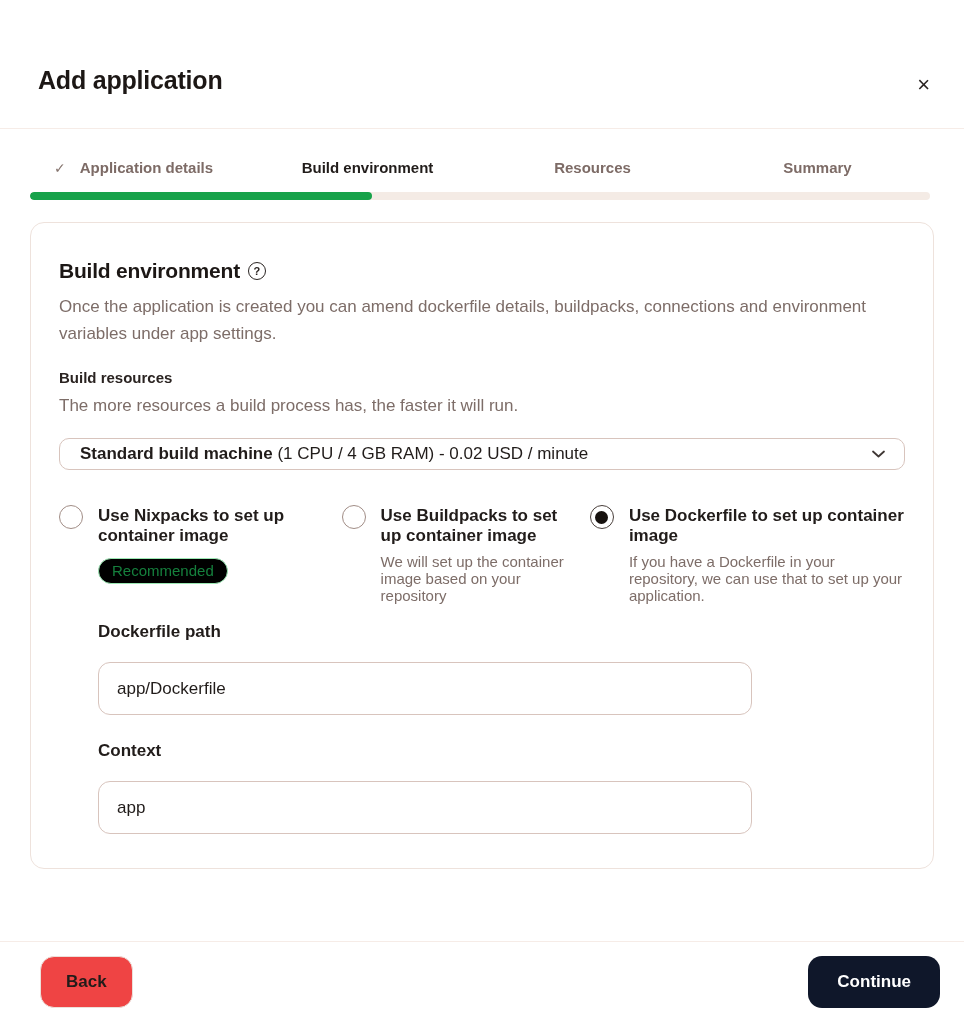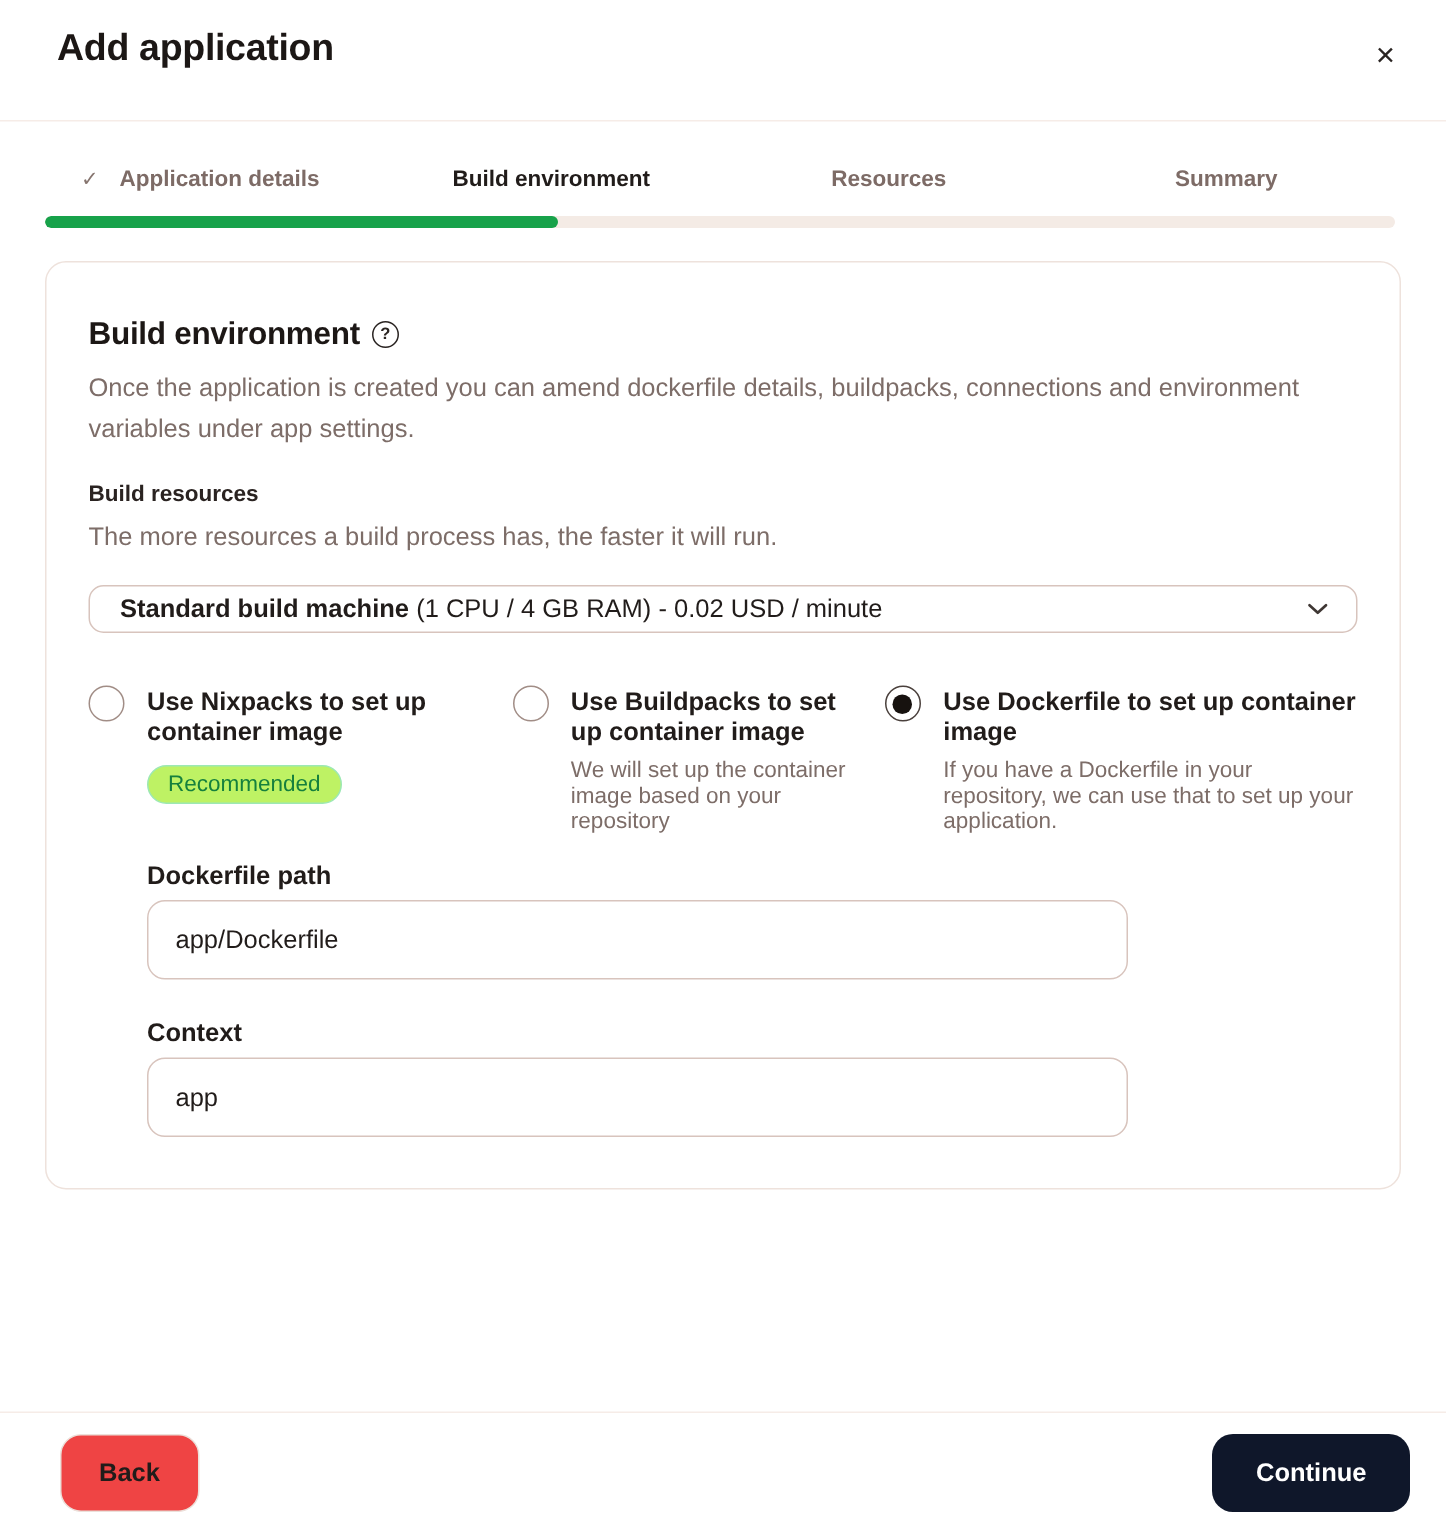--- a/index.html
+++ b/index.html
@@ -10,20 +10,21 @@
     position: relative;
     overflow: hidden;
   }
 
   
   .modal-header {
     display: flex;
     align-items: flex-start;
     justify-content: space-between;
     padding: 18px 28px 26px 38px;
+    margin-top: 48px;
   }
   .modal-title {
     font-size: 25px;
     font-weight: 700;
     letter-spacing: -0.2px;
     color: #1c1715;
   }
   .close-btn {
     background: none;
     border: none;
@@ -163,32 +164,32 @@
   }
   .radio.selected { border-color: #4a403c; }
   .radio .dot { width: 13px; height: 13px; border-radius: 50%; background: #17120f; display: none; }
   .radio.selected .dot { display: block; }
   .option-label-row { display: flex; align-items: center; gap: 12px; flex-wrap: wrap; }
   .option-label { font-size: 17px; font-weight: 700; color: #211c1a; }
   .badge {
     font-size: 15px;
     color: #15803d;
     border: 1px solid #9ce8b4;
-    background: #bef264;
+    background: #000000;
     border-radius: 999px;
     padding: 3px 13px 4px 13px;
   }
   .option-desc { margin-top: 7px; font-size: 15px; color: #7d6d68; }
 
   
   .nested-fields { margin-left: 39px; margin-top: 4px; }
   .input-label { font-size: 17px; font-weight: 700; color: #211c1a; margin-top: 18px; }
   .text-input {
     display: block;
-    margin-top: 6px;
+    margin-top: 20px;
     width: 654px;
     height: 53px;
     border: 1px solid #d8c4bd;
     border-radius: 12px;
     padding: 4px 18px;
     font-size: 17px;
     font-family: "Liberation Sans", "DejaVu Sans", sans-serif;
     color: #211c1a;
     outline: none;
     background: #fff;

